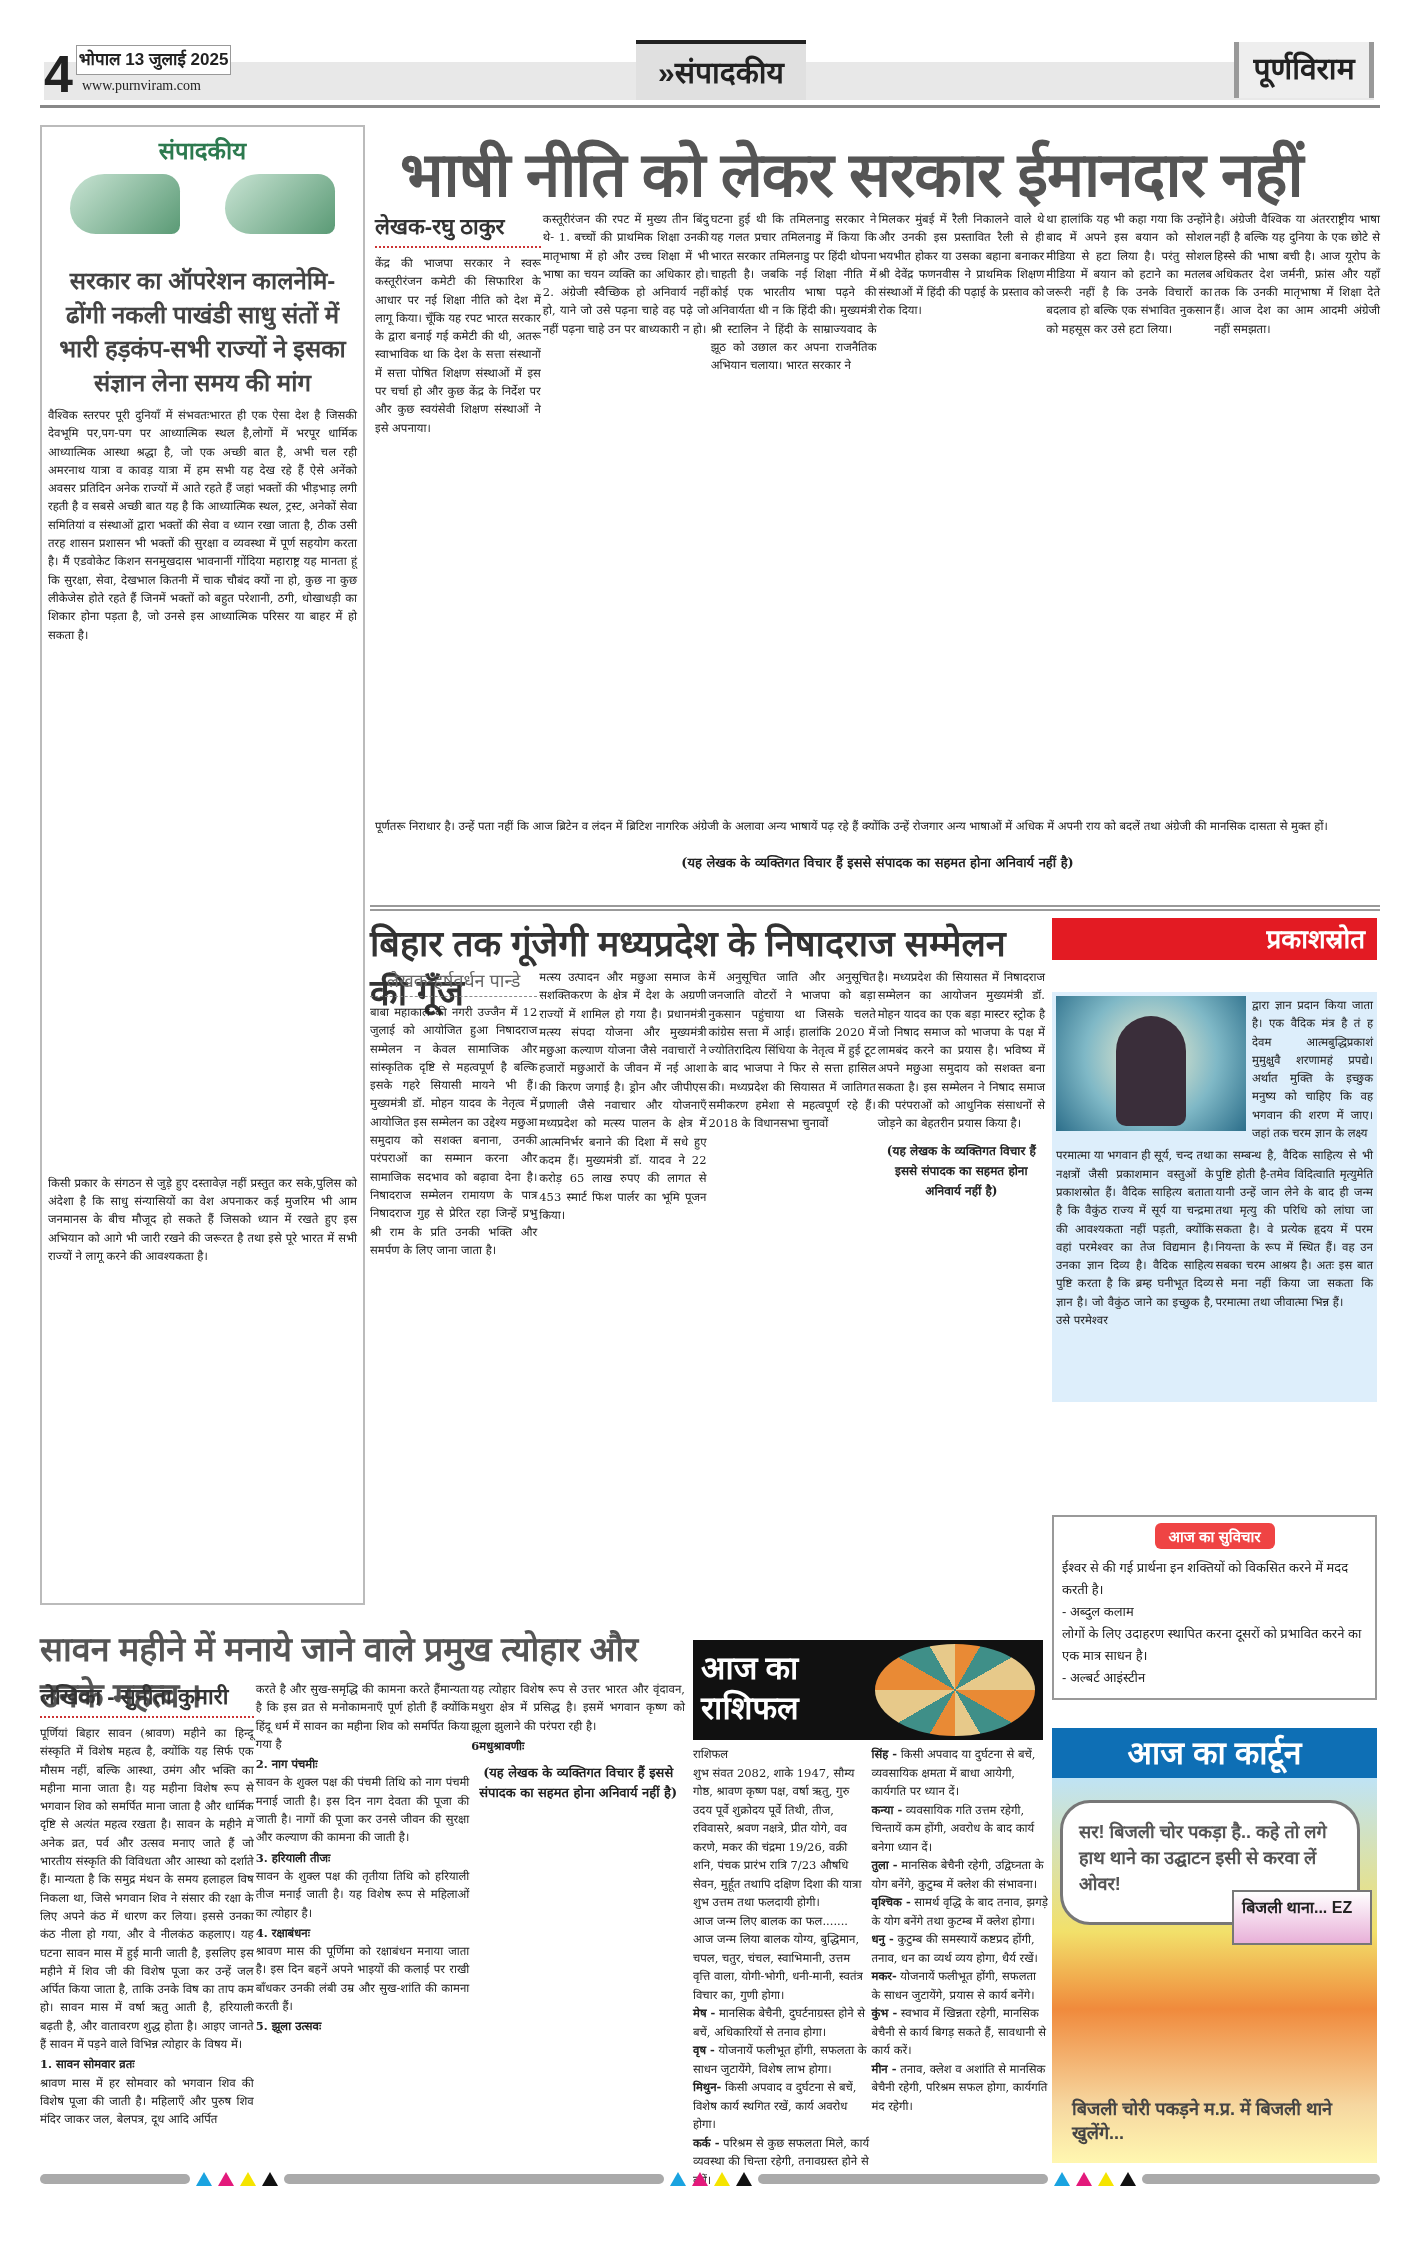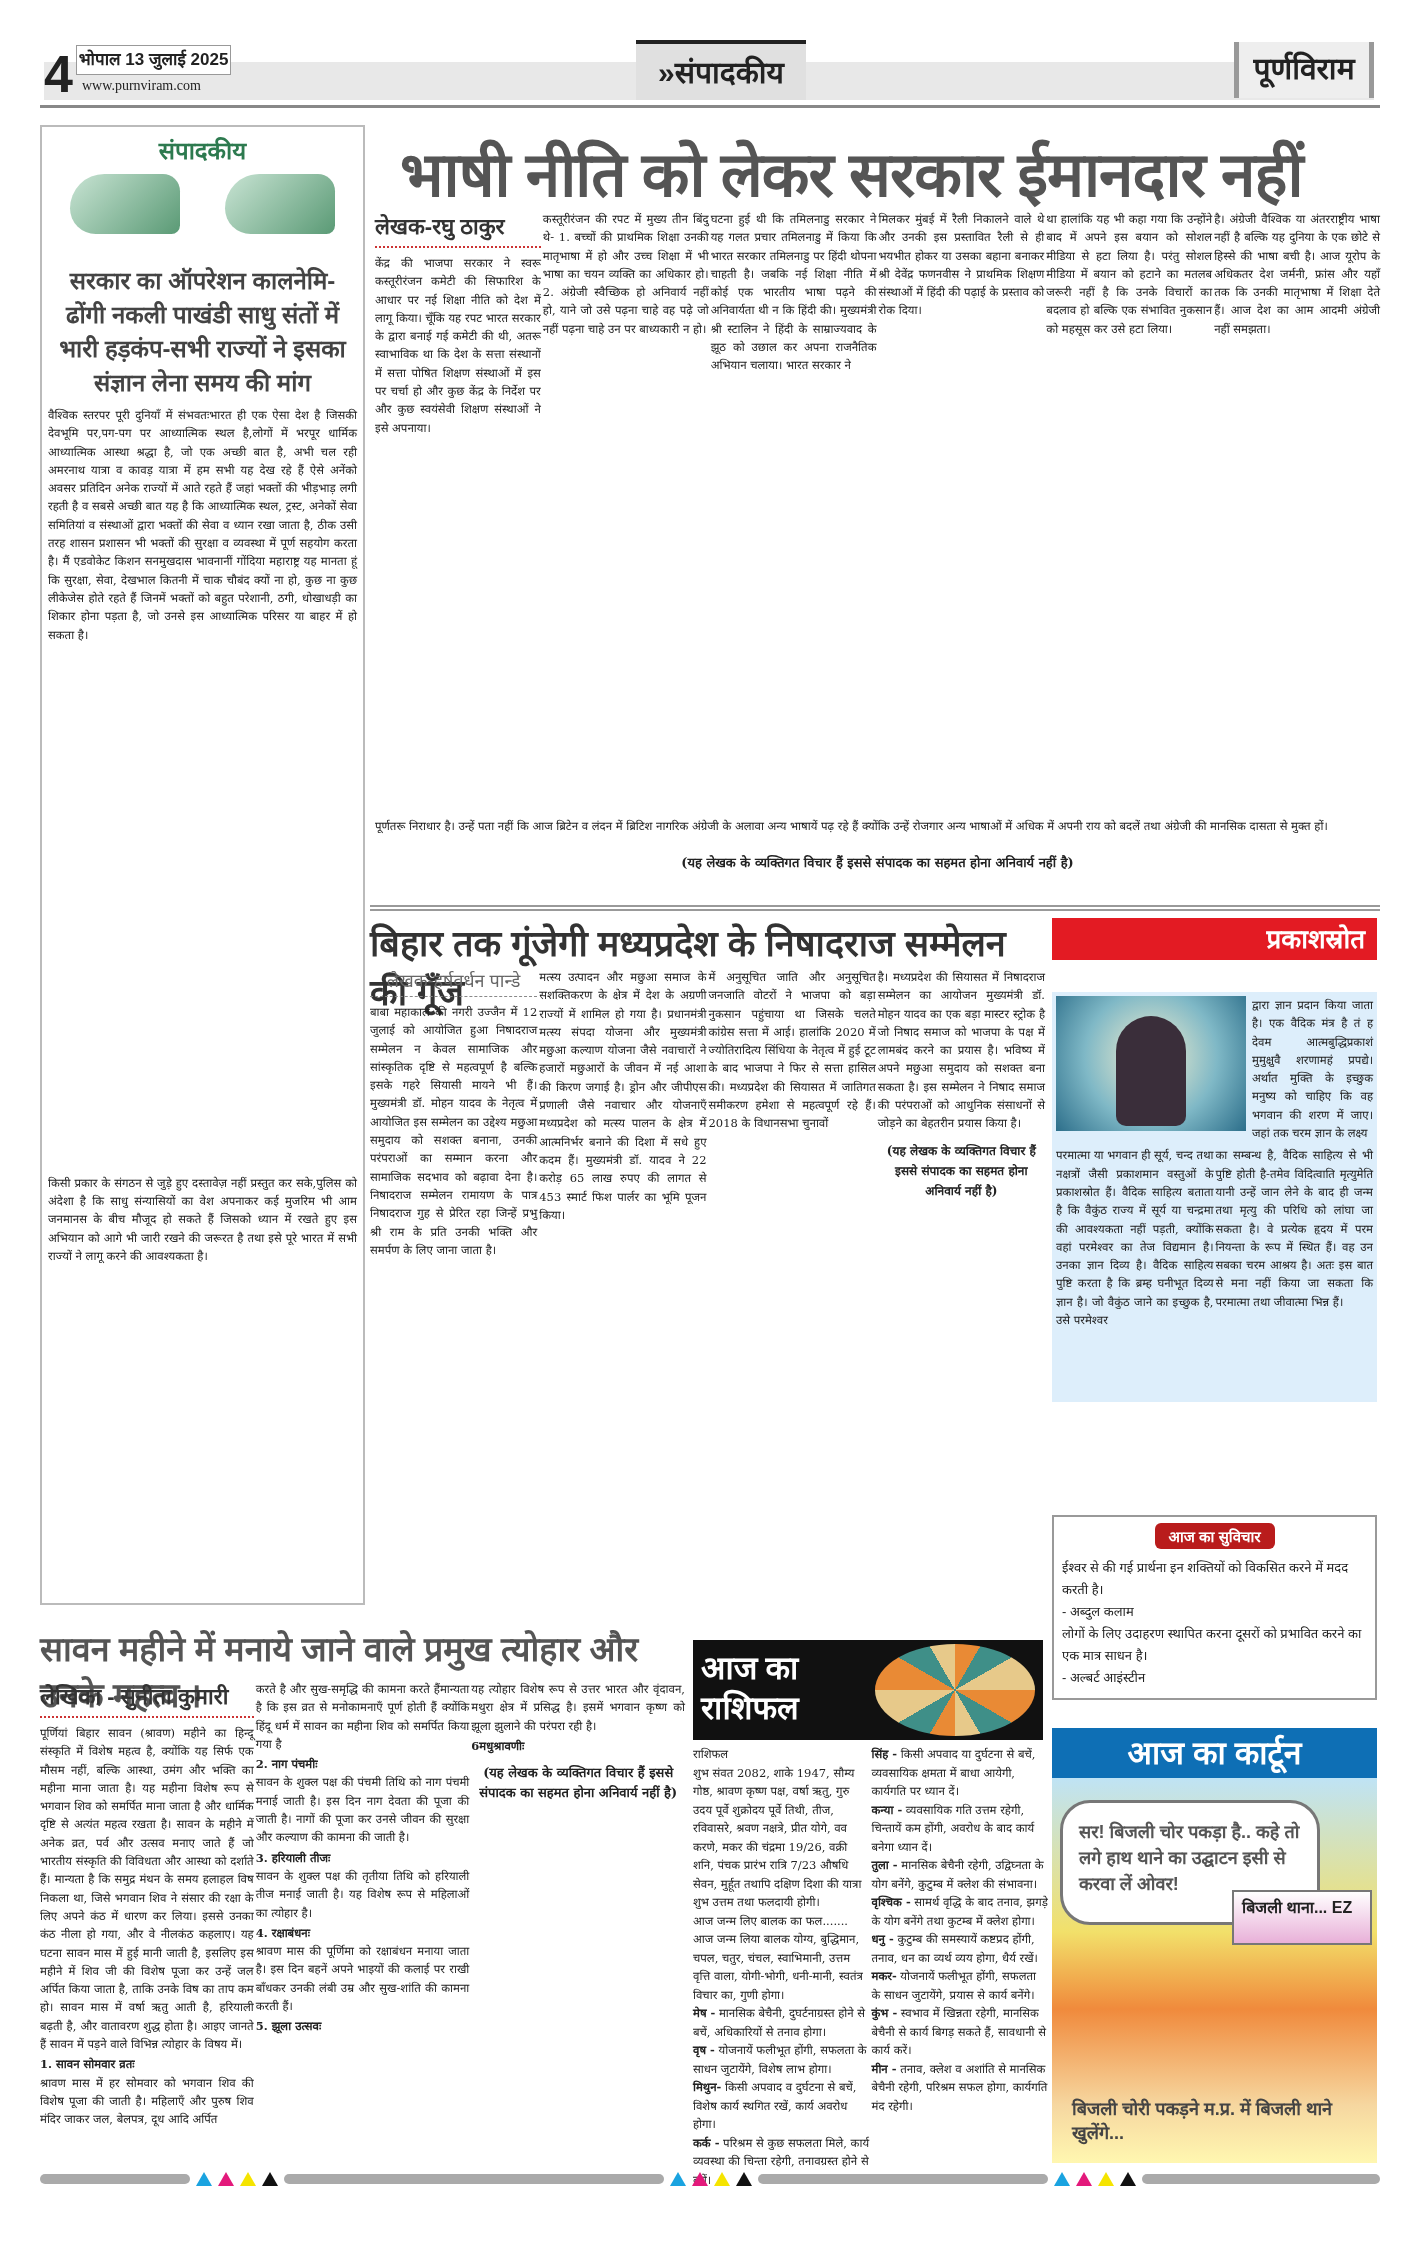--- a/index.html
+++ b/index.html
@@ -26,25 +26,25 @@
   .col { flex: 1; }
   .note { font-weight: bold; text-align: center; font-size: 13px; line-height: 20px; margin-top: 8px; }
   .rule2 { left: 370px; top: 905px; width: 1010px; height: 6px; border-top: 2px solid #999; border-bottom: 2px solid #999; }
   .h2 { left: 370px; top: 918px; width: 680px; font: bold 36px "Liberation Sans", sans-serif; color: #333; }
   .byline2 { font: 18px "Liberation Sans", sans-serif; color: #666; text-align: center; border-bottom: 1px dashed #888; padding-bottom: 4px; margin-bottom: 6px; }
   .red-header { left: 1052px; top: 918px; width: 325px; height: 42px; background: #e31b23; color: #fff; font: bold 26px "Liberation Sans", sans-serif; text-align: right; padding-right: 12px; line-height: 42px; }
   .prakash { left: 1052px; top: 992px; width: 325px; height: 410px; background: #ddeefb; padding: 4px; }
   .meditate { float: left; width: 190px; height: 135px; background: radial-gradient(circle at 50% 45%, #f5f0d0 0%, #7fb8c6 55%, #2c6e8a 100%); margin-right: 6px; position: relative; }
   .meditate .fig { position: absolute; left: 60px; top: 20px; width: 70px; height: 110px; background: #3a2e3a; border-radius: 35px 35px 10px 10px; }
   .suvichar { left: 1052px; top: 1515px; width: 325px; height: 185px; border: 2px solid #999; padding: 6px 8px; }
-  .pill { display: block; width: 120px; margin: 0 auto 8px; background: #b91c1c; color: #fff; text-align: center; border-radius: 6px; font: bold 15px "Liberation Sans", sans-serif; padding: 3px 0; }
+  .pill { display: block; width: 120px; margin: 0 auto 8px; background: #ef4444; color: #fff; text-align: center; border-radius: 6px; font: bold 15px "Liberation Sans", sans-serif; padding: 3px 0; }
   .suv-text { font: 13px "Liberation Sans", sans-serif; line-height: 22px; }
   .cartoon-head { left: 1052px; top: 1728px; width: 325px; height: 50px; background: #0e6fb5; color: #fff; font: bold 32px "Liberation Sans", sans-serif; text-align: center; line-height: 50px; }
   .cartoon { left: 1052px; top: 1778px; width: 325px; height: 385px; background: linear-gradient(180deg,#bfe3f5 0%,#f2e06a 40%,#f08a3c 60%,#f6d7a0 85%,#fff7b0 100%); position: absolute; }
-  .bubble { position: absolute; left: 8px; top: 22px; width: 260px; height: 125px; background: #fff; border: 3px solid #777; border-radius: 30px; font: bold 18px "Liberation Sans", sans-serif; color: #555; padding: 16px; line-height: 26px; }
+  .bubble { position: absolute; left: 8px; top: 22px; width: 300px; height: 125px; background: #fff; border: 3px solid #777; border-radius: 30px; font: bold 18px "Liberation Sans", sans-serif; color: #555; padding: 16px; line-height: 26px; }
   .sign { position: absolute; left: 180px; top: 112px; width: 140px; height: 55px; background: linear-gradient(#fff,#e8b0d8); border: 2px solid #777; font: bold 16px "Liberation Sans", sans-serif; padding: 4px 8px; }
   .cap { position: absolute; left: 20px; top: 318px; font: bold 18px "Liberation Sans", sans-serif; color: #444; }
   .h3 { left: 40px; top: 1625px; width: 650px; font: bold 34px "Liberation Sans", sans-serif; color: #555; }
   .rashi-head { left: 693px; top: 1640px; width: 350px; height: 100px; background: #111; color: #fff; }
   .rashi-head .t { position: absolute; left: 8px; top: 8px; font: bold 32px "Liberation Serif", serif; line-height: 40px; }
   .wheel { position: absolute; right: 8px; top: 4px; width: 160px; height: 92px; border-radius: 50%; background: conic-gradient(#e98a35 0 30deg,#3f8f88 30deg 60deg,#e7c98a 60deg 90deg,#e98a35 90deg 120deg,#3f8f88 120deg 150deg,#e7c98a 150deg 180deg,#e98a35 180deg 210deg,#3f8f88 210deg 240deg,#e7c98a 240deg 270deg,#e98a35 270deg 300deg,#3f8f88 300deg 330deg,#e7c98a 330deg 360deg); }
   .rashi-body { left: 693px; top: 1745px; width: 355px; font-size: 11.5px; line-height: 18.5px; }
   .cmyk { display: flex; align-items: center; gap: 6px; }
   .tri { width: 0; height: 0; border-left: 8px solid transparent; border-right: 8px solid transparent; border-bottom: 14px solid; }
   .bar { height: 10px; background: #aaa; border-radius: 5px; }

